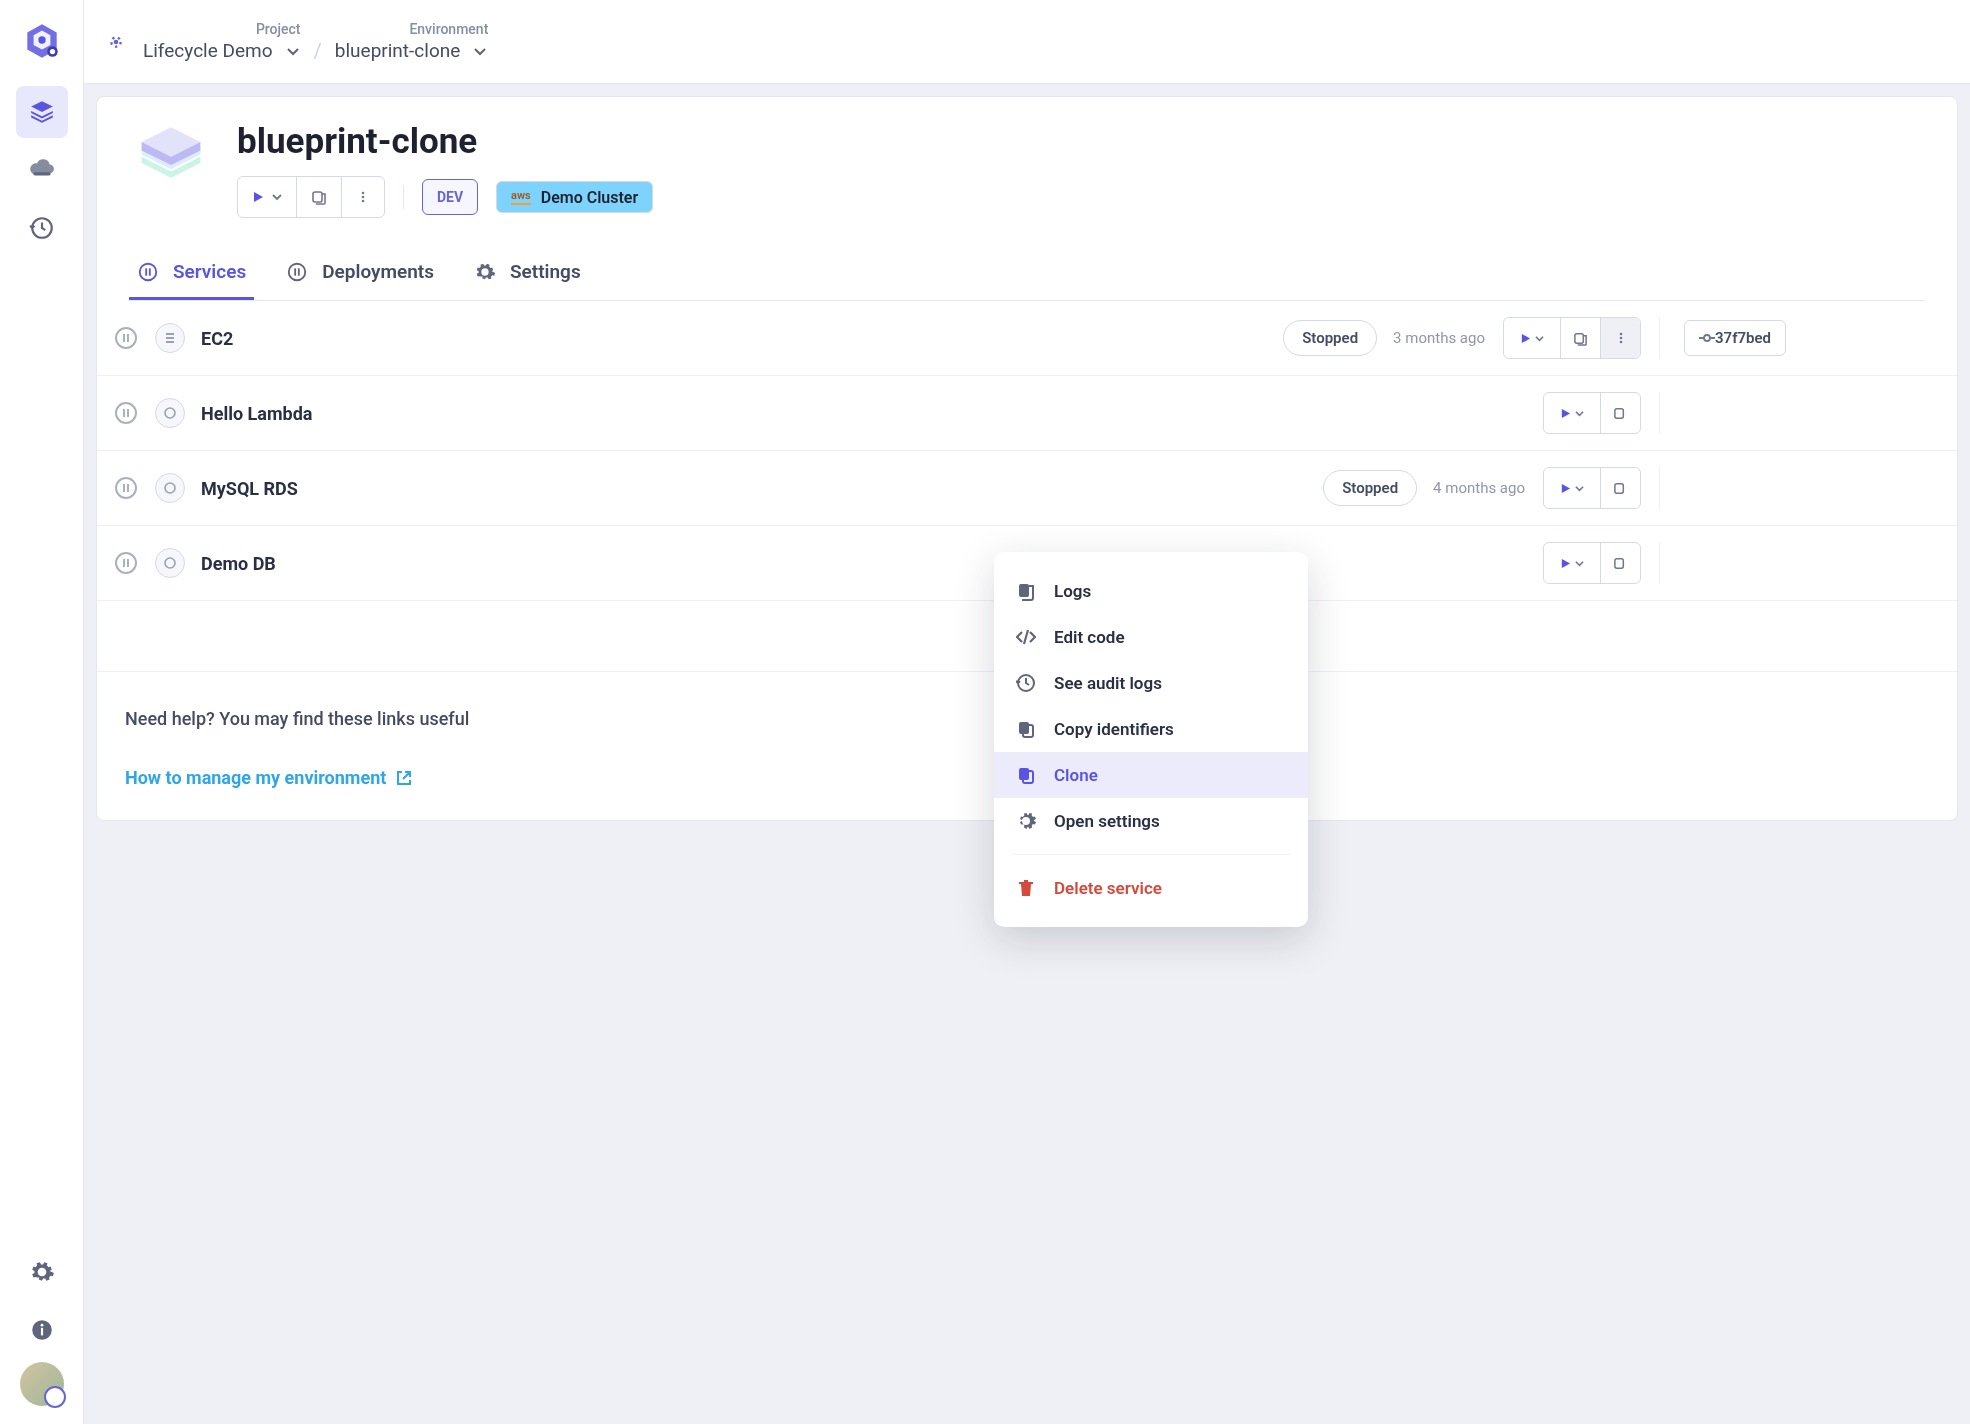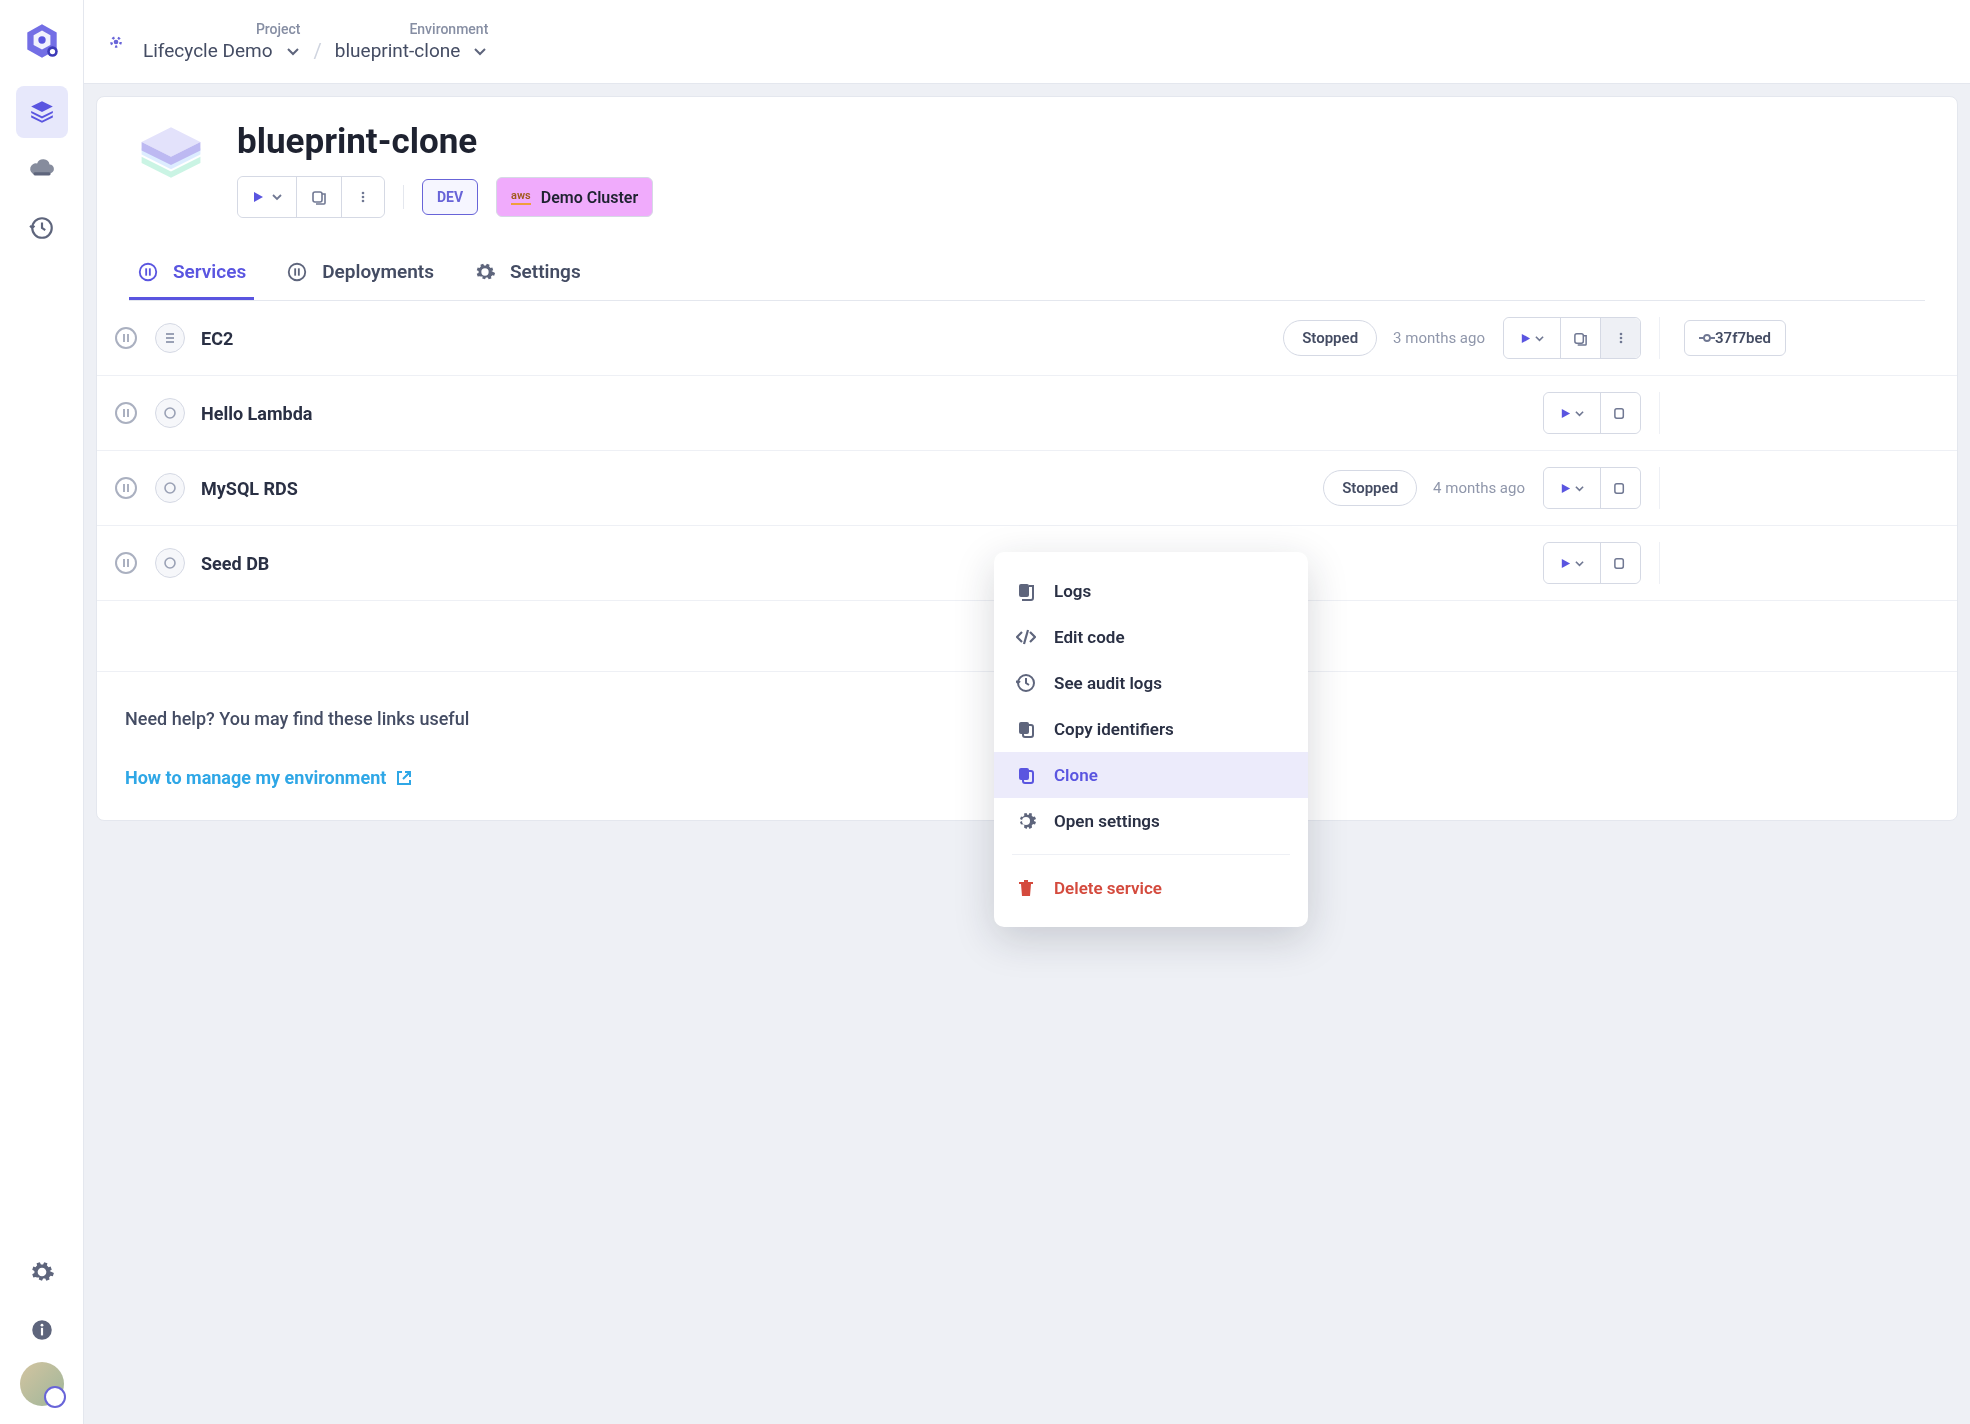--- a/index.html
+++ b/index.html
@@ -32,21 +32,21 @@
 .env-icon { width: 84px; height: 84px; flex-shrink: 0; }
 .env-title { font-size: 35px; font-weight: 700; color: #1e2230; margin-bottom: 14px; }
 .header-actions { display: flex; align-items: center; gap: 18px; }
 .btn-group { display: flex; border: 1px solid #d5d9e4; border-radius: 6px; }
 .btn-group > * { height: 40px; display: flex; align-items: center; justify-content: center; padding: 0 14px; cursor: pointer; background: #fff; }
 .btn-group > * + * { border-left: 1px solid #d5d9e4; }
 .btn-group > *:first-child { border-radius: 6px 0 0 6px; }
 .btn-group > *:last-child { border-radius: 0 6px 6px 0; }
 .vsep { width: 1px; height: 24px; background: #e4e7ee; }
 .badge-dev { border: 1.5px solid #6864d8; color: #6864d8; font-weight: 700; font-size: 14px; padding: 9px 14px; border-radius: 6px; background: #f6f6ff; }
-.cluster-btn { border: 1px solid #d5d9e4; border-radius: 6px; height: 40px; display: flex; align-items: center; padding: 0 14px; gap: 10px; font-weight: 600; font-size: 16px; cursor: pointer; background: #f0abfc; }
+.cluster-btn { border: 1px solid #d5d9e4; border-radius: 6px; height: 32px; display: flex; align-items: center; padding: 0 14px; gap: 10px; font-weight: 600; font-size: 16px; cursor: pointer; background: #7dd3fc; }
 .aws-badge { font-size: 11px; color: #a05a1a; font-weight: 600; border-bottom: 2px solid #ef9e3c; padding-bottom: 1px; }
 
 .tabs { display: flex; gap: 24px; margin-top: 28px; border-bottom: 1px solid #e4e7ee; }
 .tab { display: flex; align-items: center; gap: 14px; padding: 14px 8px; font-weight: 600; font-size: 19px; color: #444c63; cursor: pointer; position: relative; border-bottom: 3px solid transparent; }
 .tab.active { color: #5a55e0; border-bottom-color: #5a55e0; }
 .tab svg { width: 22px; height: 22px; }
 
 .table-head { display: flex; align-items: center; padding: 14px 18px; border-bottom: 1px solid #e4e7ee; }
 .filter-btn { border: 1px solid #d5d9e4; border-radius: 6px; padding: 8px 12px; display: flex; align-items: center; gap: 10px; font-size: 15px; font-weight: 600; color: #444c63; cursor: pointer; background: #fff; }
 .col-update { margin-left: auto; margin-right: 170px; font-weight: 600; font-size: 15px; display: flex; align-items: center; gap: 4px; cursor: pointer; }
@@ -332,21 +332,21 @@
           <div class="vcol"></div>
         </div>
 
         <div class="row">
           <div class="pause-ring"></div>
           <div class="ico-box">
               <svg width="14" height="14" viewBox="0 0 14 14">
                 <circle cx="7" cy="7" r="5" fill="none" stroke="#9aa1b5" stroke-width="1.6"></circle>
               </svg>
             </div>
-          <div class="name">Seed DB</div>
+          <div class="name">Demo DB</div>
           <div class="spacer"></div>
           <div class="row-actions">
             <div class="wide">
                 <svg width="11" height="11" viewBox="0 0 12 12">
                   <path fill="#5a55e0" d="M2 1l9 5-9 5z"></path>
                 </svg>
                 <svg width="9" height="9" viewBox="0 0 10 10">
                   <path fill="none" stroke="#707893" stroke-width="1.8" d="M1 3l4 4 4-4"></path>
                 </svg>
               </div>

